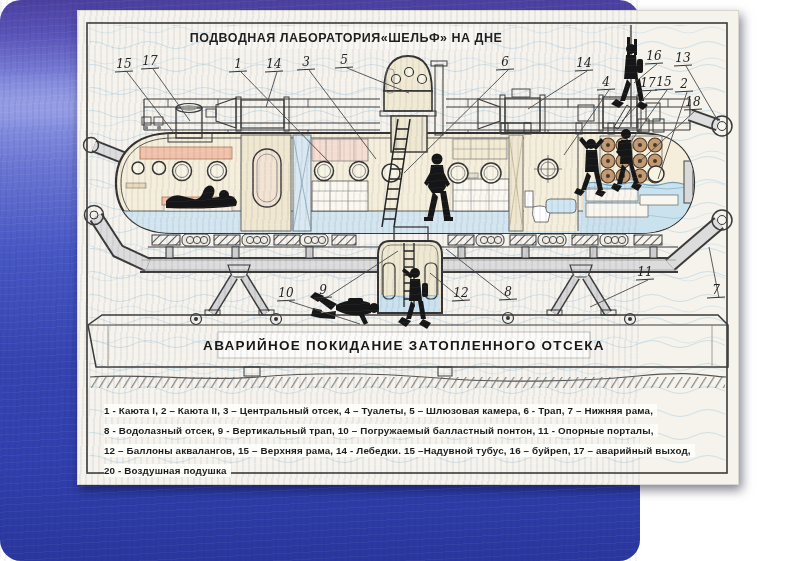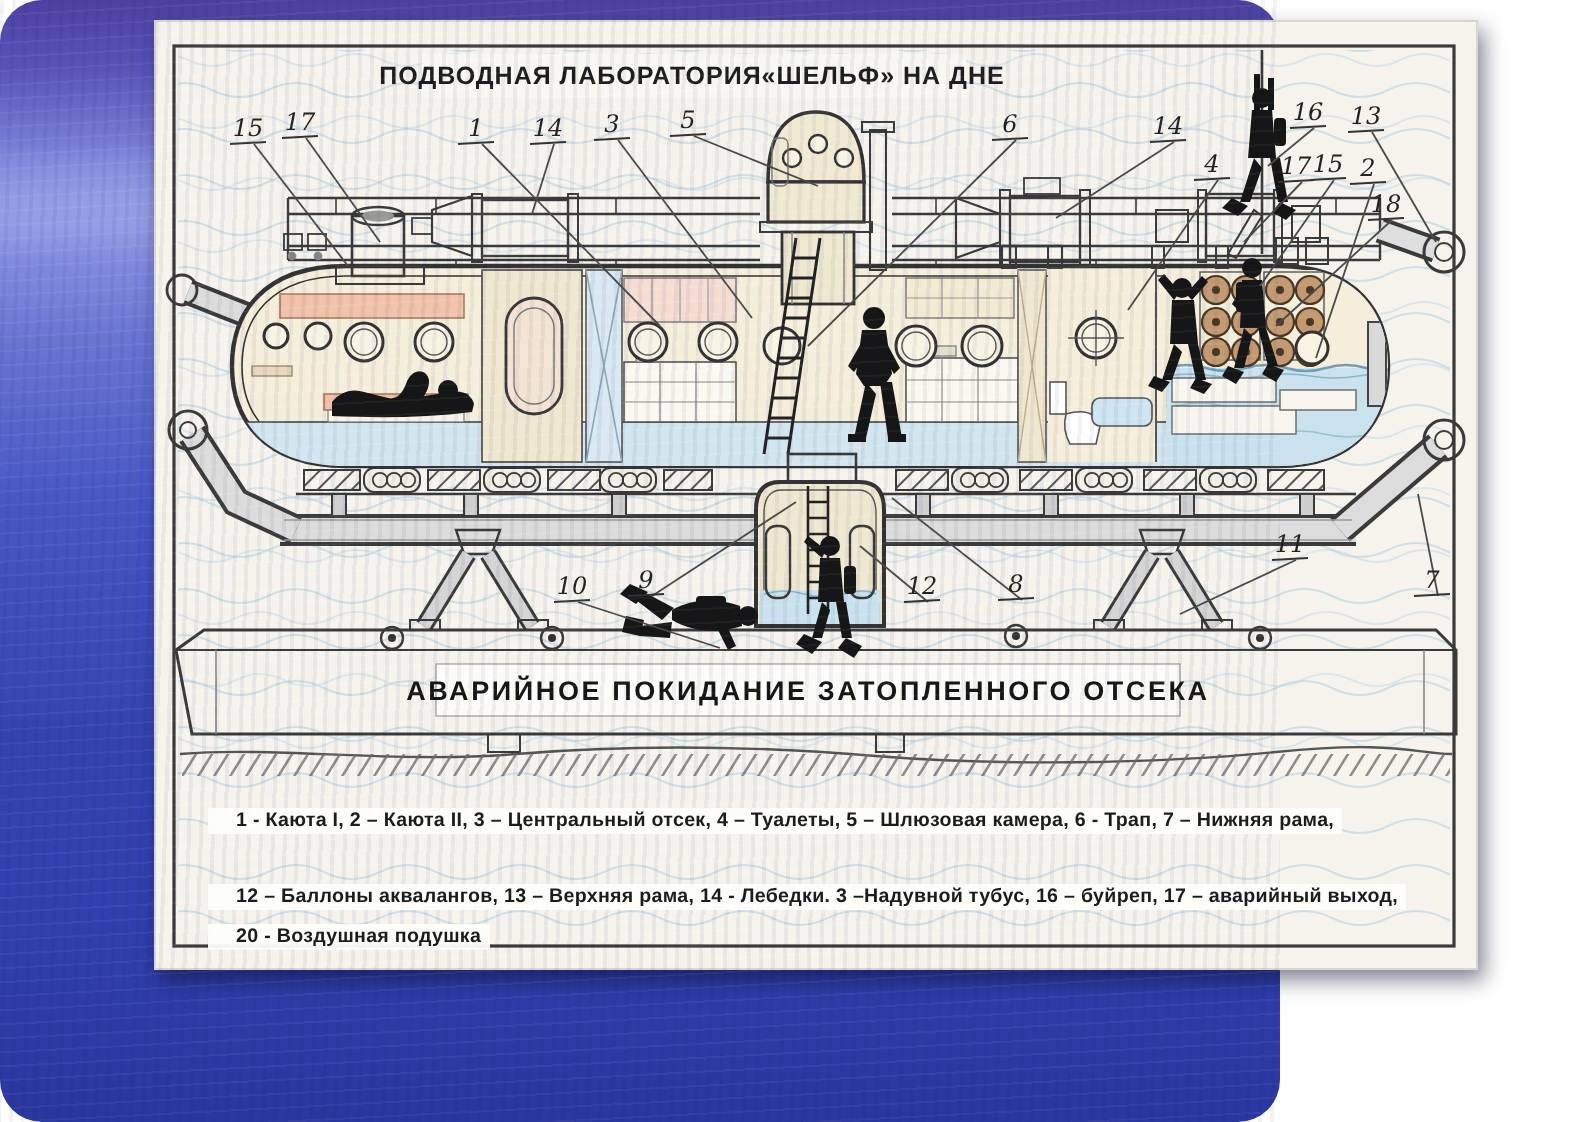--- a/index.html
+++ b/index.html
@@ -12,21 +12,21 @@
       linear-gradient(180deg,#4c41a0 0%,#5a54b9 6%,#7d83d9 14%,#8e97e3 20%,#6a76d3 30%,#4757c4 45%,#3544b1 65%,#3140ae 82%,#2a379e 100%); border-radius: 21px;}
   .slide::after{content:"";position:absolute;inset:0;pointer-events:none;opacity:.18;
     background:
       repeating-linear-gradient(177deg, rgba(255,255,255,.25) 0 1px, transparent 1px 7px),
       repeating-linear-gradient(92deg, rgba(20,25,90,.3) 0 2px, transparent 2px 6px);}
   .paper{position:absolute;left:77px;top:10px;width:660px;height:473px;background:#f5f3ec;
     box-shadow:3px 5px 10px rgba(10,10,40,.5);border:1px solid #d8d6cd;}
   .paper svg{position:absolute;left:0;top:0;}
   .legend{position:absolute;left:26px;top:389px;width:606px;z-index:5;}
   .legend-line{font:bold 9.8px "Liberation Sans",sans-serif;color:#1c1c1c;letter-spacing:.15px;
-    background:rgba(253,253,251,.95);display:inline-block;padding:1px 4px 1px 14px;margin-bottom:3px;white-space:nowrap;}
+    background:rgba(253,253,251,.95);display:inline-block;padding:1px 4px 1px 0;margin-bottom:3px;white-space:nowrap;}
   .callout{font:italic 12px "DejaVu Serif",serif;fill:#222;text-anchor:middle;}
   .leader{stroke:#4a4a4a;stroke-width:.9;}
   .ul{stroke:#333;stroke-width:1;}
   text.title-t{font:bold 12.5px "Liberation Sans",sans-serif;fill:#1e1e1e;letter-spacing:.5px;text-anchor:middle;}
   text.banner-t{font:bold 13.5px "Liberation Sans",sans-serif;fill:#161616;letter-spacing:1.3px;text-anchor:middle;}
   .ink{stroke:#3a3a3a;fill:none;}
 </style>
 </head>
 <body>
 
@@ -546,18 +546,18 @@
           <line x1="558" y1="269" x2="576" y2="268" class="ul"></line>
           <text x="567" y="265" class="callout">11</text>
           <line x1="641" y1="287" x2="631" y2="236" class="leader"></line>
           <line x1="629" y1="287" x2="647" y2="286" class="ul"></line>
           <text x="638" y="283" class="callout">7</text>
         </g>
   </svg>
 
   <div class="legend">
     <div class="legend-line">1  - Каюта I,  2 – Каюта II, 3 – Центральный  отсек,   4 – Туалеты, 5 – Шлюзовая  камера,  6 -  Трап,    7 – Нижняя  рама,</div><br>
-    <br>
-    <div class="legend-line">12 – Баллоны  аквалангов,  13 – Верхняя рама,   14  -  Лебедки.  3 –Надувной  тубус, 16 – буйреп,  17 – аварийный  выход,</div><br>
+    <div class="legend-line">8  - Водолазный  отсек,   9  -  Вертикальный  трап,  10 – Погружаемый  балластный  понтон,  11 -  Опорные  порталы,</div><br>
+    <div class="legend-line">12 – Баллоны  аквалангов,  15 – Верхняя рама,   14  -  Лебедки.  15 –Надувной  тубус, 16 – буйреп,  17 – аварийный  выход,</div><br>
     <div class="legend-line">20  -  Воздушная  подушка</div>
   </div>
  </div>
 </div>
 
 </body></html>

